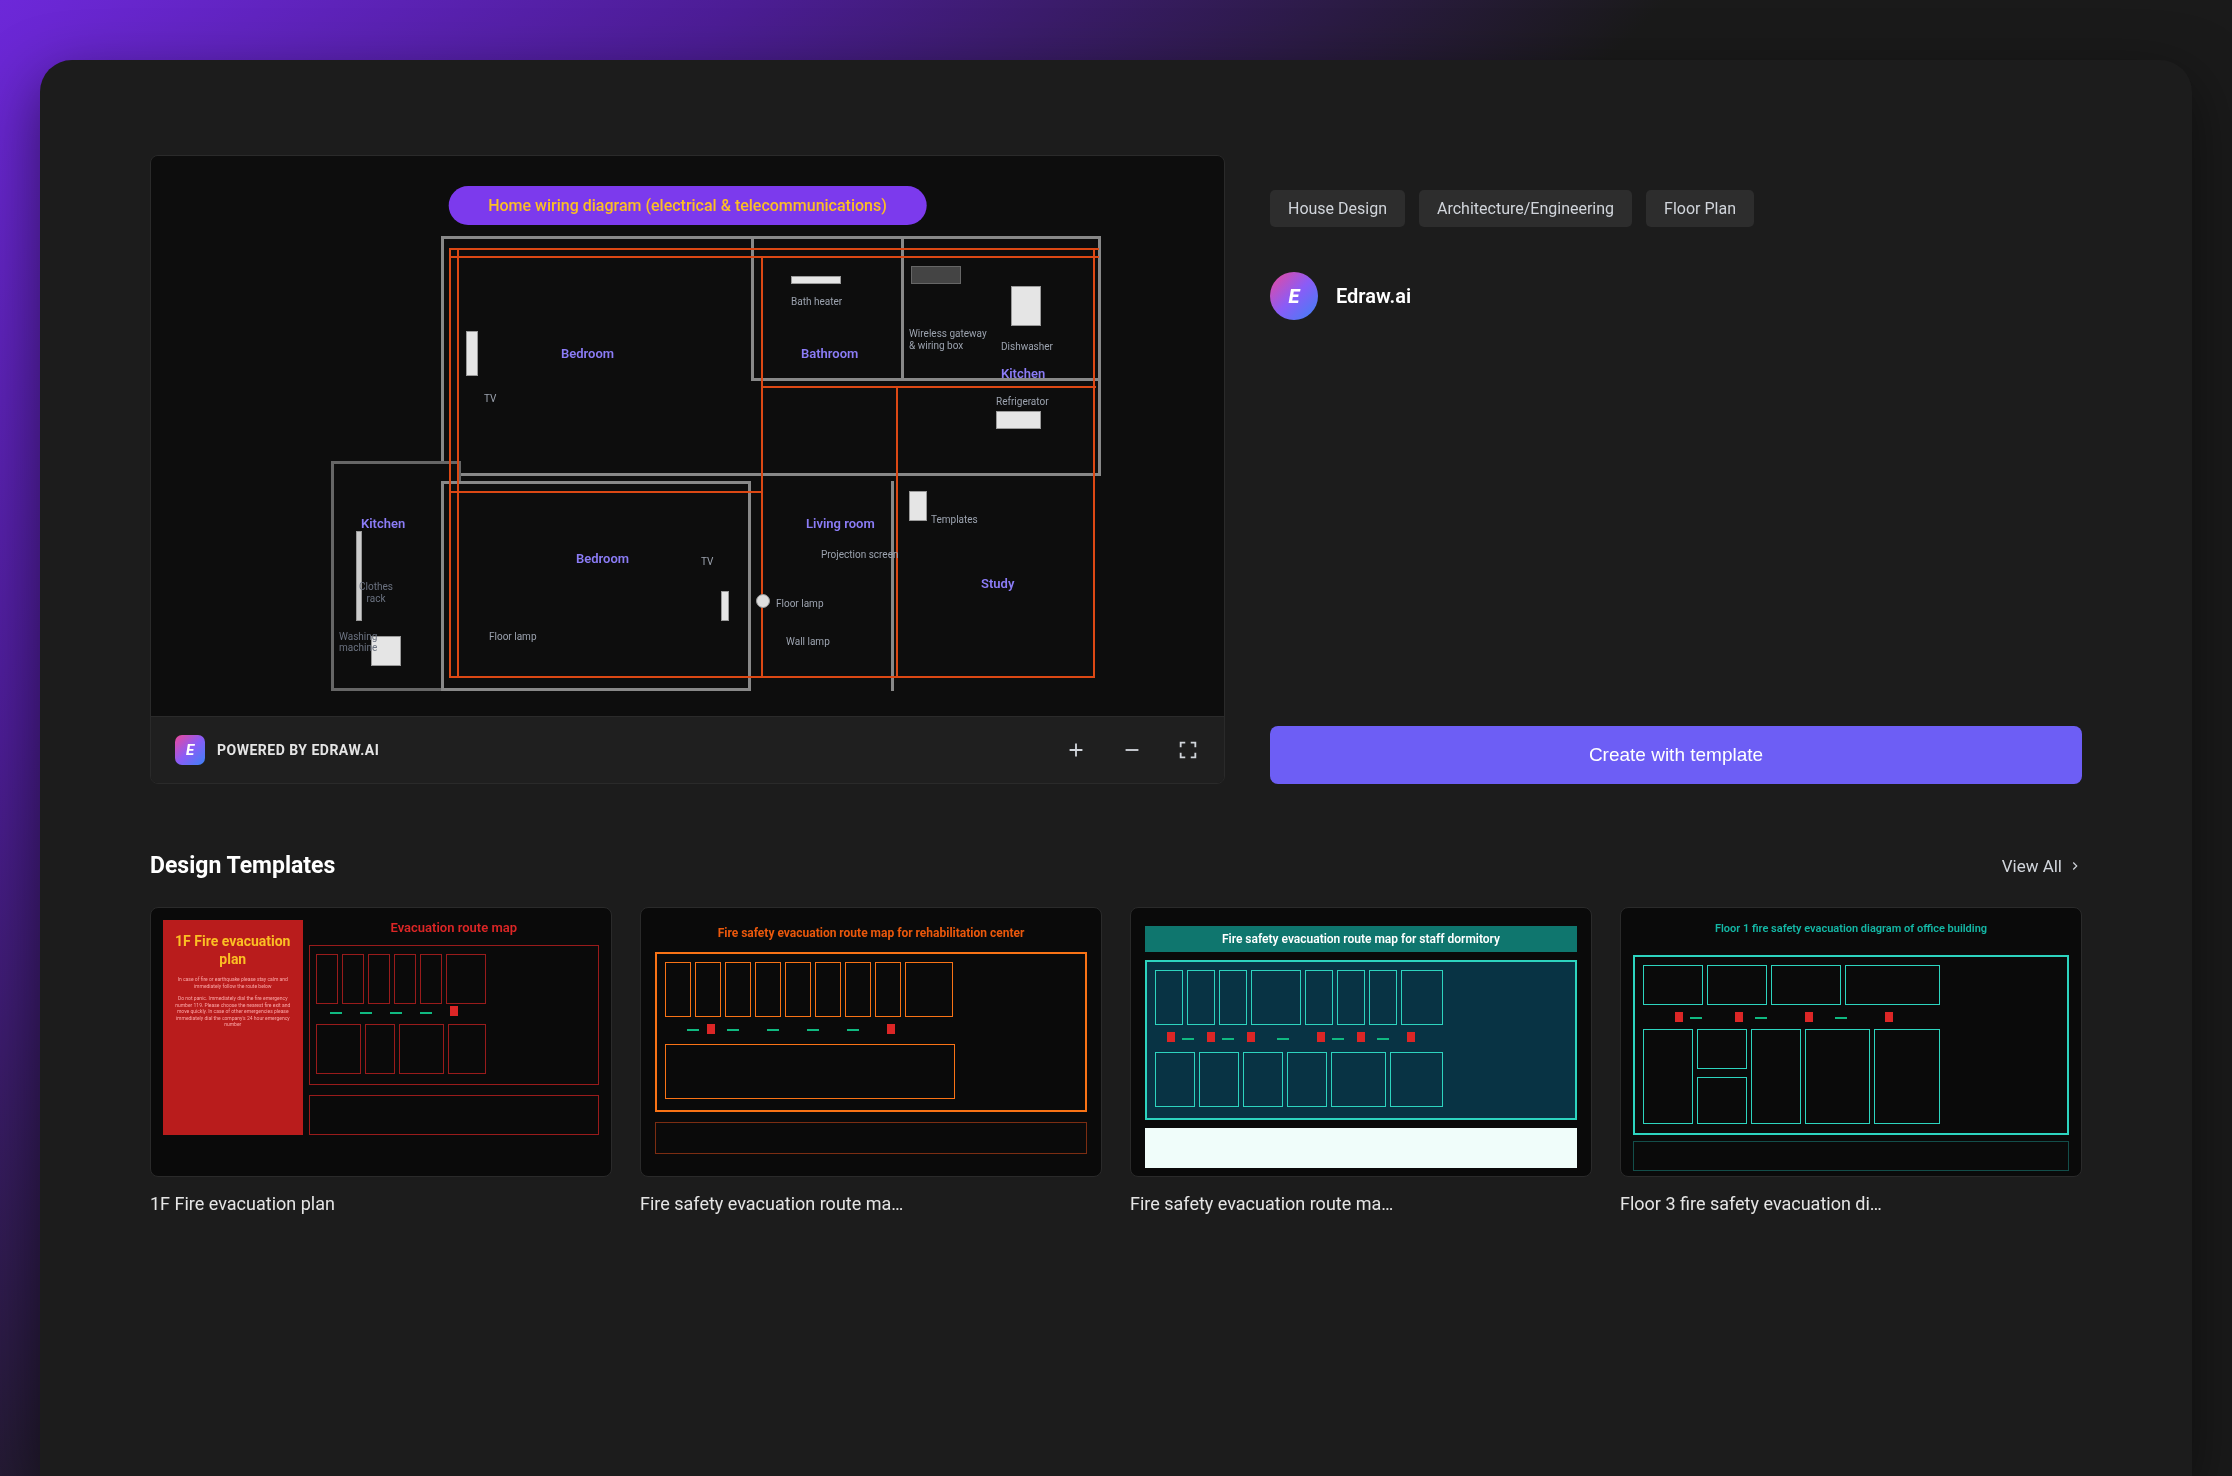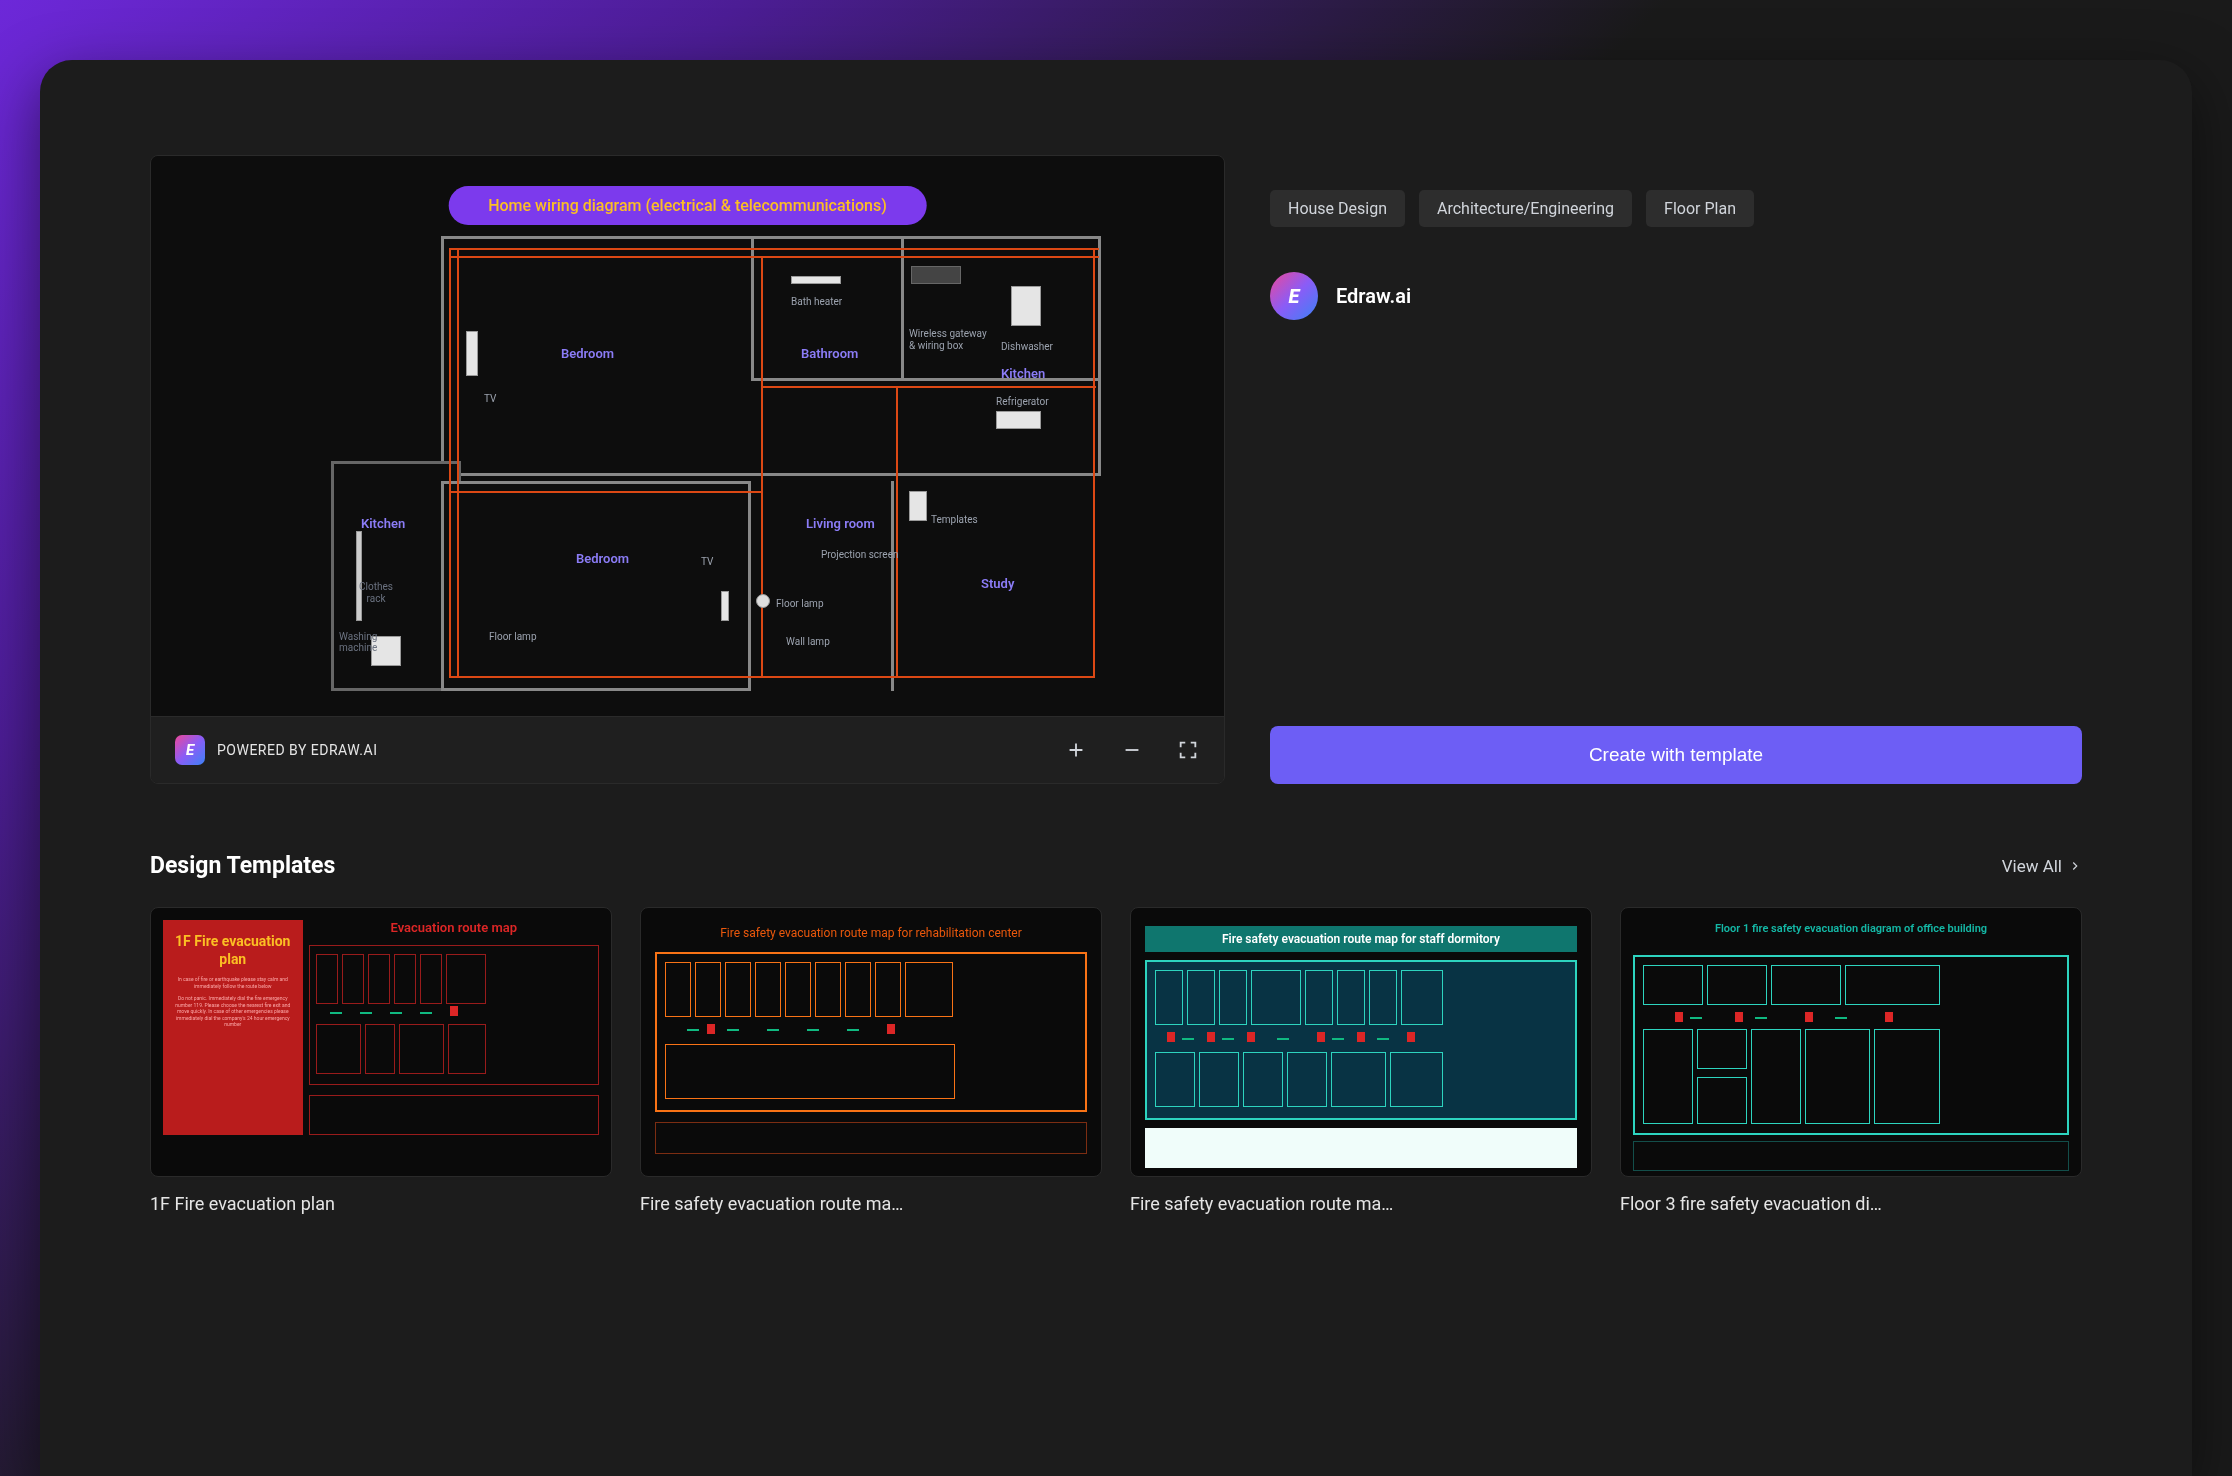--- a/index.html
+++ b/index.html
@@ -130,21 +130,21 @@
       justify-content: center;
       font-style: italic;
       font-weight: 800;
       color: white;
       font-size: 15px;
     }
 
     .powered-text {
       color: #e5e5e5;
       font-size: 14px;
-      font-weight: 400;
+      font-weight: 700;
       letter-spacing: 0.5px;
     }
 
     .viewer-controls {
       display: flex;
       align-items: center;
       gap: 32px;
     }
 
     .control-btn {
@@ -302,21 +302,21 @@
     .thumb-evac1 { padding: 12px; display: flex; gap: 6px; }
     .thumb-evac1 .sidebar-red { width: 32%; background: #b91c1c; padding: 12px 8px; color: #fbbf24; font-size: 11px; text-align: center; }
     .thumb-evac1 .sidebar-red .hdr { font-size: 14px; font-weight: 700; color: #fbbf24; line-height: 1.3; margin-bottom: 8px; }
     .thumb-evac1 .sidebar-red .txt { font-size: 5px; color: #fca5a5; margin: 6px 0; line-height: 1.3; }
     .thumb-evac1 .main-red { flex: 1; }
     .thumb-evac1 .main-red .title-red { color: #dc2626; font-size: 13px; font-weight: 600; text-align: center; margin-bottom: 10px; }
     .thumb-evac1 .plan-area { border: 1px solid #991b1b; height: 140px; position: relative; margin-bottom: 10px; }
     .thumb-evac1 .legend-red { border: 1px solid #991b1b; height: 40px; }
 
     .thumb-evac2 { padding: 18px 14px; }
-    .thumb-evac2 .title2 { color: #ea580c; font-size: 12px; font-weight: 400; text-align: center; margin-bottom: 12px; }
+    .thumb-evac2 .title2 { color: #ea580c; font-size: 12px; font-weight: 700; text-align: center; margin-bottom: 12px; }
     .thumb-evac2 .plan2 { border: 2px solid #f97316; height: 160px; position: relative; margin-bottom: 10px; }
     .thumb-evac2 .legend2 { border: 1px solid #7c2d12; height: 32px; }
 
     .thumb-evac3 { padding: 18px 14px; }
     .thumb-evac3 .title3 { color: #14b8a6; background: #0f766e; font-size: 12px; font-weight: 600; text-align: center; padding: 6px; margin-bottom: 8px; color: #fff; }
     .thumb-evac3 .plan3 { border: 2px solid #2dd4bf; background: #083344; height: 160px; position: relative; margin-bottom: 8px; }
     .thumb-evac3 .legend3 { background: #f0fdfa; height: 40px; }
 
     .thumb-evac4 { padding: 8px 12px; }
     .thumb-evac4 .title4 { color: #14b8a6; font-size: 11px; font-weight: 600; text-align: center; margin: 6px 0 20px; }

